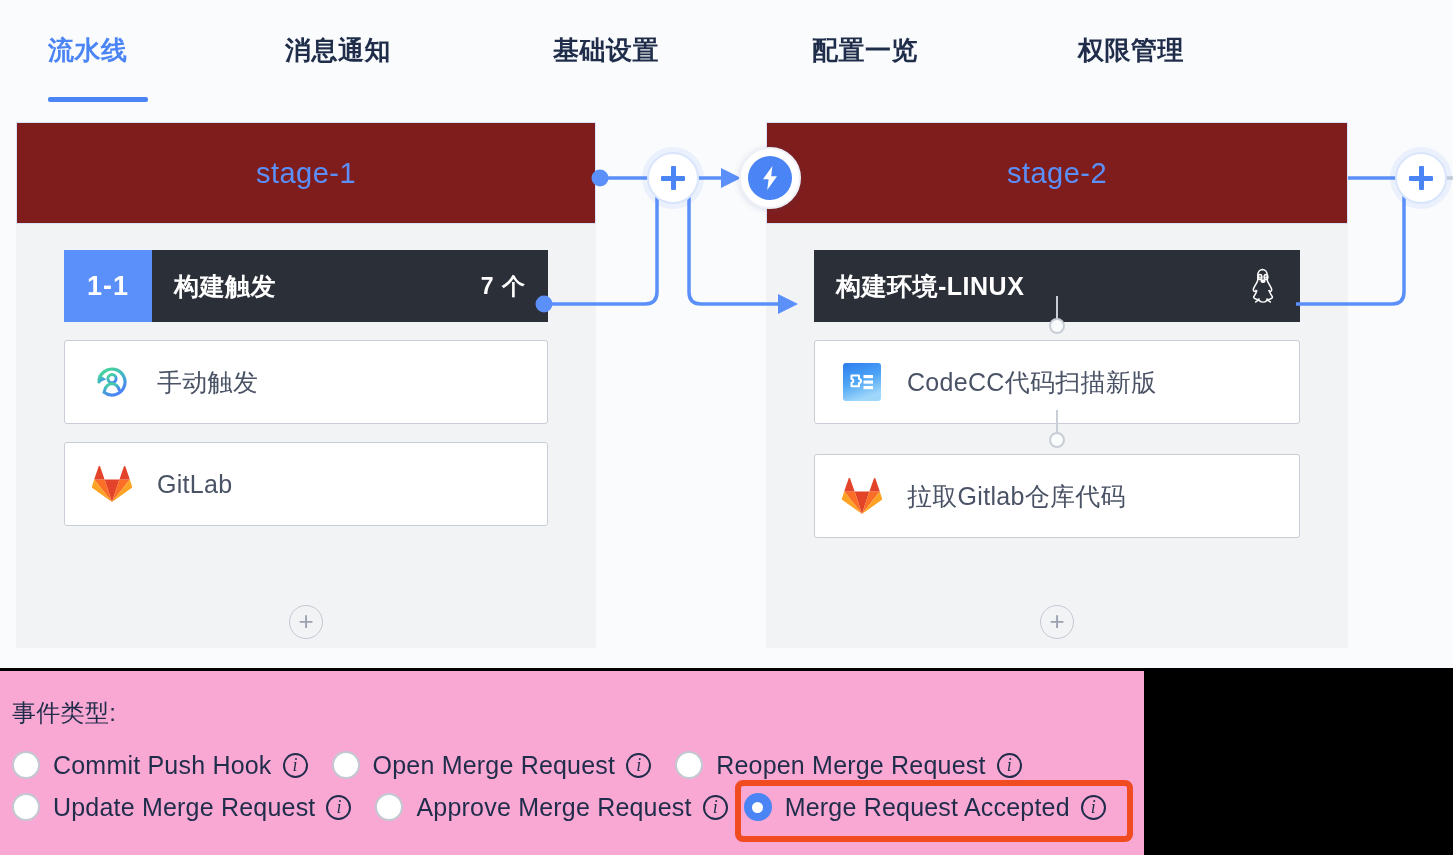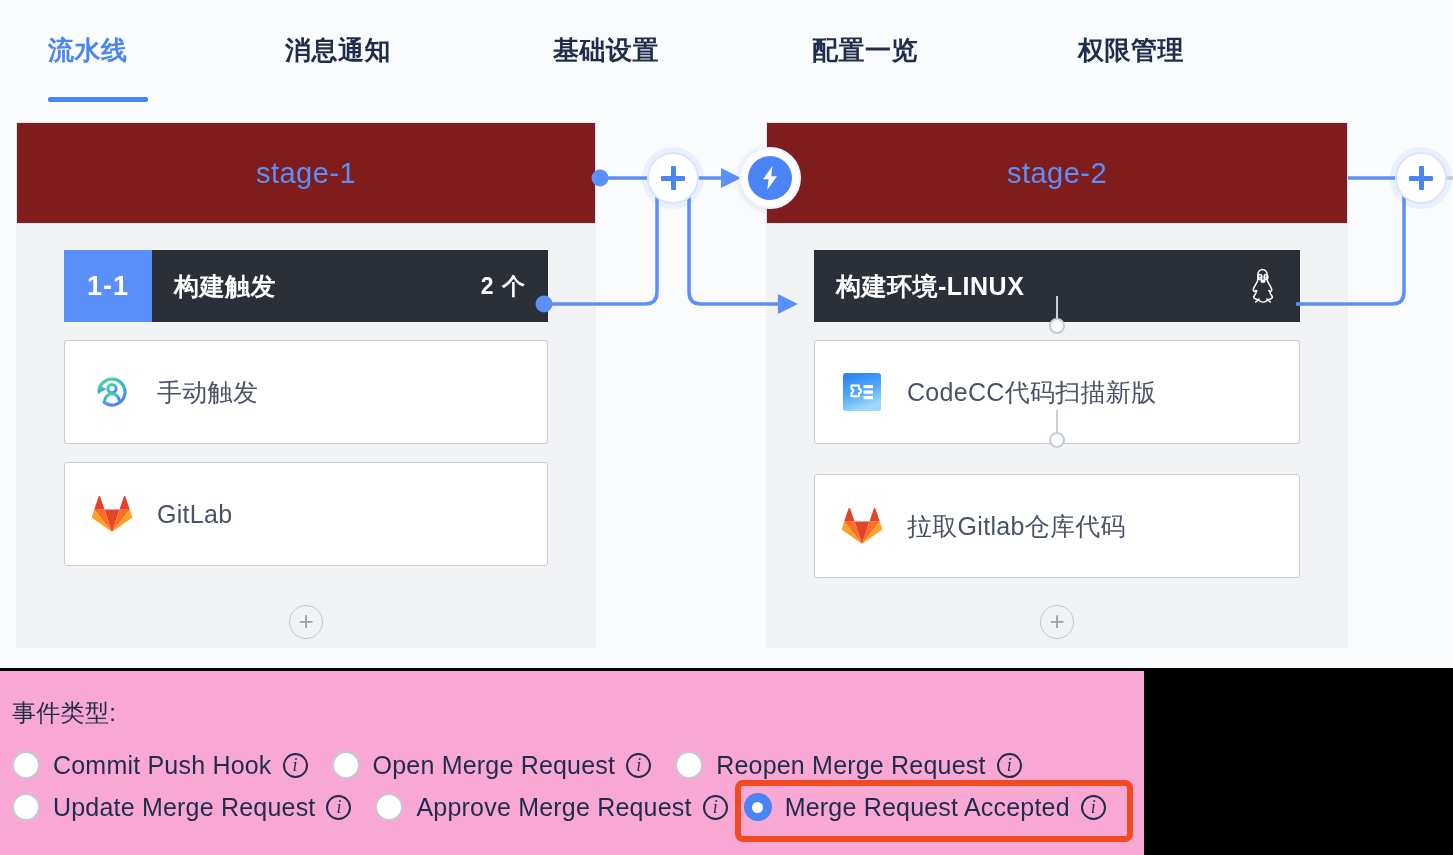--- a/index.html
+++ b/index.html
@@ -61,21 +61,21 @@
   }
   .jobbar-name {
     flex: 1; display: flex; align-items: center; justify-content: space-between;
     padding: 0 22px 0 22px; color: #ffffff;
   }
   .jobbar-label { font-size: 25px; font-weight: bold; letter-spacing: 0.5px; }
   .jobbar-count { font-size: 23px; font-weight: bold; letter-spacing: 1px; }
 
   
   .plugin {
-    position: relative; height: 104px; margin-top: 18px;
+    position: relative; height: 84px; margin-top: 18px;
     background: #ffffff; border: 1px solid #c9ced6; border-radius: 3px;
     display: flex; align-items: center; padding-left: 26px;
   }
   .plugin-icon {
     width: 42px; height: 42px; flex: 0 0 42px;
     display: flex; align-items: center; justify-content: center;
   }
   .plugin-label {
     margin-left: 24px; font-size: 25px; color: #4a5265; letter-spacing: 0.3px;
   }
@@ -189,21 +189,21 @@
     <div class="stage" style="left:16px; width:580px;">
       <div class="stage-head">
         <div class="stage-title">stage-1</div>
       </div>
       <div class="stage-body">
 
         <div class="jobbar">
           <div class="jobbar-idx">1-1</div>
           <div class="jobbar-name">
             <span class="jobbar-label">构建触发</span>
-            <span class="jobbar-count">2 个</span>
+            <span class="jobbar-count">7 个</span>
           </div>
         </div>
 
         <div class="plugin">
           <div class="plugin-icon">
             <svg width="40" height="40" viewBox="0 0 40 40">
               <defs>
                 <linearGradient id="mtg" x1="0" y1="0" x2="0.6" y2="1">
                   <stop offset="0%" stop-color="#4ad991"></stop>
                   <stop offset="55%" stop-color="#3fb8c4"></stop>

